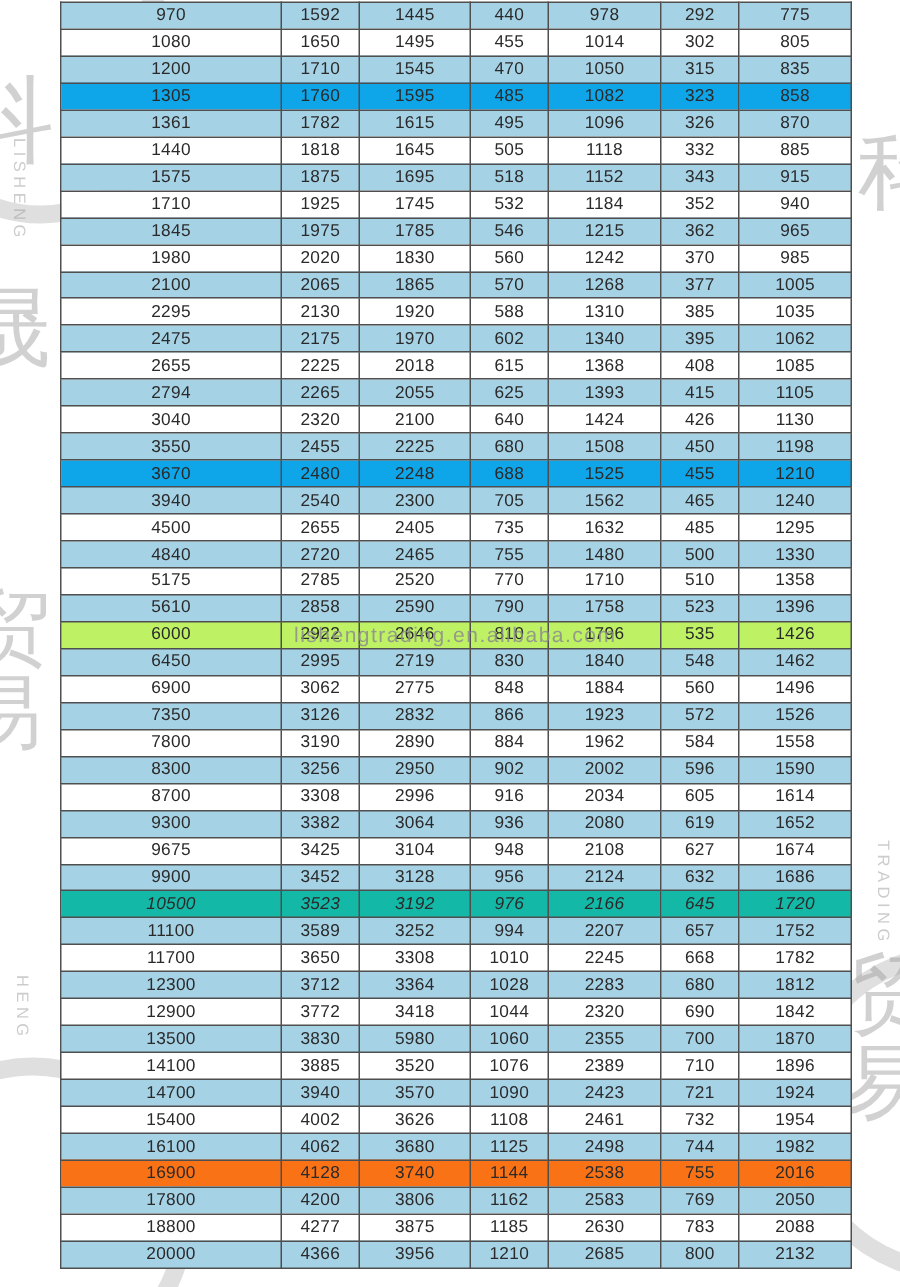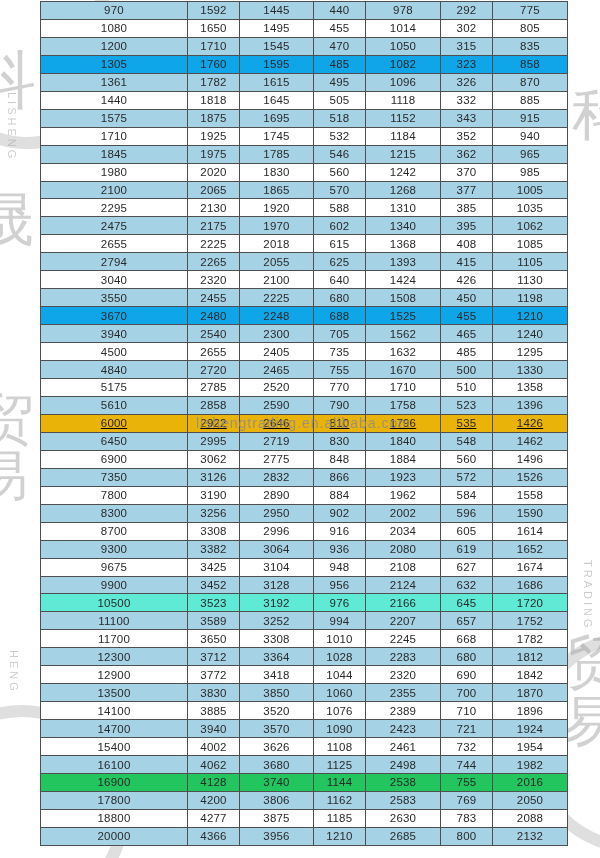--- a/index.html
+++ b/index.html
@@ -288,21 +288,21 @@
           <td>735</td>
           <td>1632</td>
           <td>485</td>
           <td>1295</td>
         </tr>
         <tr style="background: rgb(166, 210, 230);">
           <td>4840</td>
           <td>2720</td>
           <td>2465</td>
           <td>755</td>
-          <td>1670</td>
+          <td>1480</td>
           <td>500</td>
           <td>1330</td>
         </tr>
         <tr style="background: rgb(255, 255, 255);">
           <td>5175</td>
           <td>2785</td>
           <td>2520</td>
           <td>770</td>
           <td>1710</td>
           <td>510</td>
@@ -310,21 +310,21 @@
         </tr>
         <tr style="background: rgb(166, 210, 230);">
           <td>5610</td>
           <td>2858</td>
           <td>2590</td>
           <td>790</td>
           <td>1758</td>
           <td>523</td>
           <td>1396</td>
         </tr>
-        <tr style="background: #eab308; text-decoration: underline;">
+        <tr style="background: #bef264;">
           <td>6000</td>
           <td>2922</td>
           <td>2646</td>
           <td>810</td>
           <td>1796</td>
           <td>535</td>
           <td>1426</td>
         </tr>
         <tr style="background: rgb(166, 210, 230);">
           <td>6450</td>
@@ -400,21 +400,21 @@
         </tr>
         <tr style="background: rgb(166, 210, 230);">
           <td>9900</td>
           <td>3452</td>
           <td>3128</td>
           <td>956</td>
           <td>2124</td>
           <td>632</td>
           <td>1686</td>
         </tr>
-        <tr style="background: #5eead4;">
+        <tr style="background: #14b8a6; font-style: italic;">
           <td>10500</td>
           <td>3523</td>
           <td>3192</td>
           <td>976</td>
           <td>2166</td>
           <td>645</td>
           <td>1720</td>
         </tr>
         <tr style="background: rgb(166, 210, 230);">
           <td>11100</td>
@@ -448,21 +448,21 @@
           <td>3772</td>
           <td>3418</td>
           <td>1044</td>
           <td>2320</td>
           <td>690</td>
           <td>1842</td>
         </tr>
         <tr style="background: rgb(166, 210, 230);">
           <td>13500</td>
           <td>3830</td>
-          <td>3850</td>
+          <td>5980</td>
           <td>1060</td>
           <td>2355</td>
           <td>700</td>
           <td>1870</td>
         </tr>
         <tr style="background: rgb(255, 255, 255);">
           <td>14100</td>
           <td>3885</td>
           <td>3520</td>
           <td>1076</td>
@@ -490,21 +490,21 @@
         </tr>
         <tr style="background: rgb(166, 210, 230);">
           <td>16100</td>
           <td>4062</td>
           <td>3680</td>
           <td>1125</td>
           <td>2498</td>
           <td>744</td>
           <td>1982</td>
         </tr>
-        <tr style="background: #22c55e;">
+        <tr style="background: #f97316;">
           <td>16900</td>
           <td>4128</td>
           <td>3740</td>
           <td>1144</td>
           <td>2538</td>
           <td>755</td>
           <td>2016</td>
         </tr>
         <tr style="background: rgb(166, 210, 230);">
           <td>17800</td>

